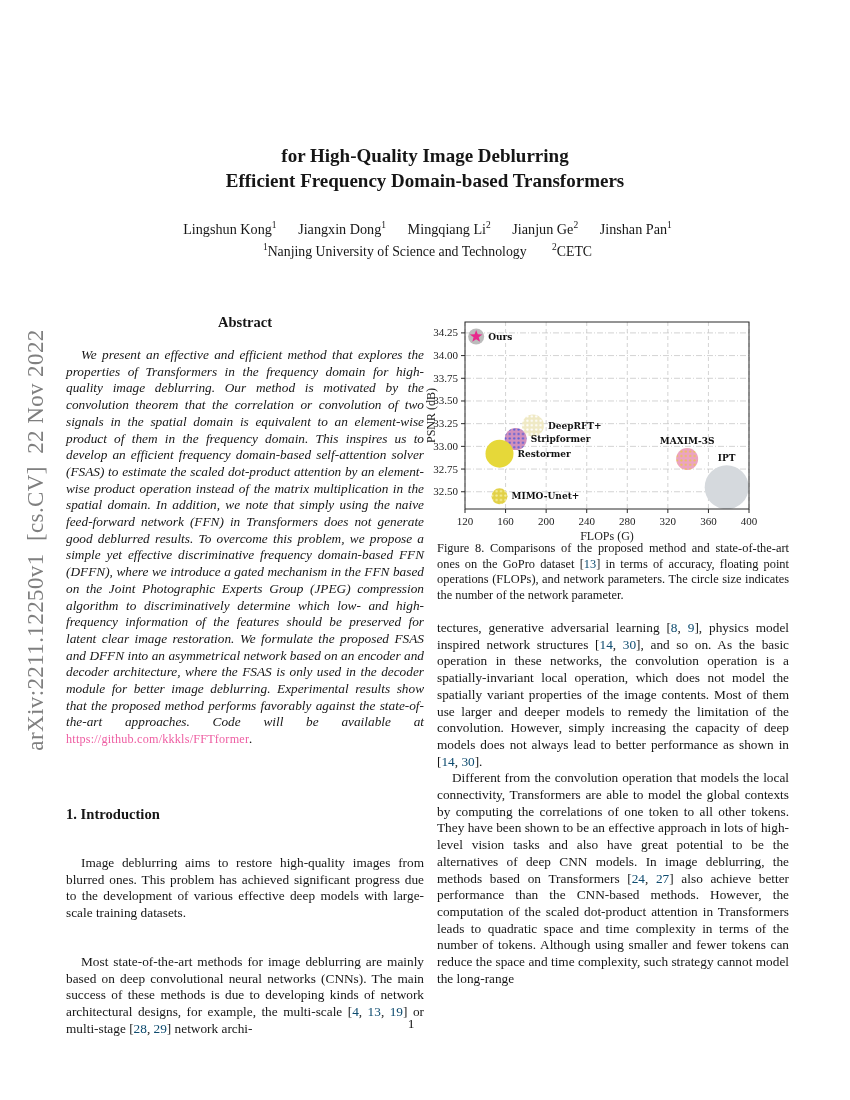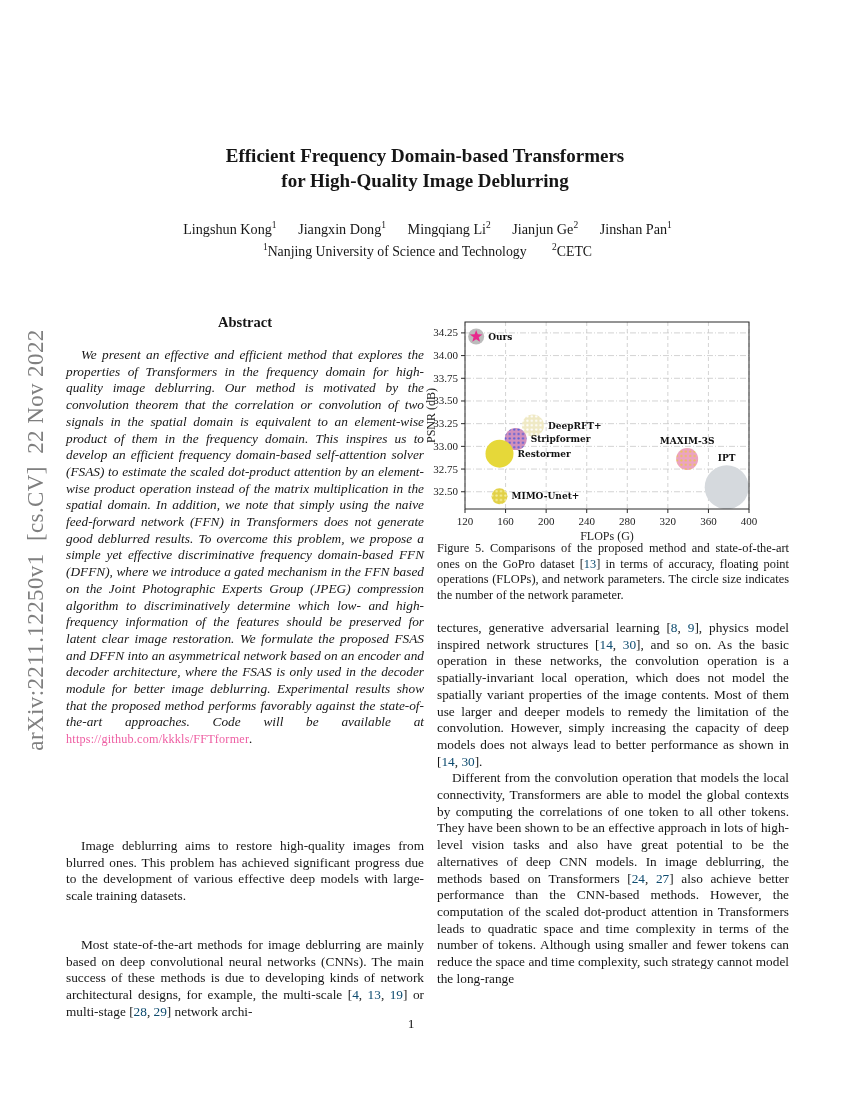--- a/index.html
+++ b/index.html
@@ -112,22 +112,22 @@
   }
 </style>
 </head>
 <body>
 
 <div class="page">
 
   <div class="arxiv-banner">arXiv:2211.12250v1  [cs.CV]  22 Nov 2022</div>
 
   <div class="title">
+    <div>for High-Quality Image Deblurring</div>
     <div>Efficient Frequency Domain-based Transformers</div>
-    <div>for High-Quality Image Deblurring</div>
   </div>
 
   <div class="authors">
     <span class="author"><span>Lingshun Kong</span><sup>1</sup></span>
     <span class="author"><span>Jiangxin Dong</span><sup>1</sup></span>
     <span class="author"><span>Mingqiang Li</span><sup>2</sup></span>
     <span class="author"><span>Jianjun Ge</span><sup>2</sup></span>
     <span class="author"><span>Jinshan Pan</span><sup>1</sup></span>
   </div>
 
@@ -135,20 +135,21 @@
     <span class="affil"><sup>1</sup><span>Nanjing University of Science and Technology</span></span>
     <span class="affil"><sup>2</sup><span>CETC</span></span>
   </div>
 
   <div class="col-left">
     <div class="abstract-heading">Abstract</div>
     <div class="abstract-body"><span>We present an effective and efficient method that explores the properties of Transformers in the frequency domain for high-quality image deblurring. Our method is motivated by the convolution theorem that the correlation or convolution of two signals in the spatial domain is equivalent to an element-wise product of them in the frequency domain. This inspires us to develop an efficient frequency domain-based self-attention solver (FSAS) to estimate the scaled dot-product attention by an element-wise product operation instead of the matrix multiplication in the spatial domain. In addition, we note that simply using the naive feed-forward network (FFN) in Transformers does not generate good deblurred results. To overcome this problem, we propose a simple yet effective discriminative frequency domain-based FFN (DFFN), where we introduce a gated mechanism in the FFN based on the Joint Photographic Experts Group (JPEG) compression algorithm to discriminatively determine which low- and high-frequency information of the features should be preserved for latent clear image restoration. We formulate the proposed FSAS and DFFN into an asymmetrical network based on an encoder and decoder architecture, where the FSAS is only used in the decoder module for better image deblurring. Experimental results show that the proposed method performs favorably against the state-of-the-art approaches. Code will be available at </span><span class="seg-u">https://github.com/kkkls/FFTformer</span><span>.</span></div>
   </div>
 
   <div class="intro-block">
+    <div class="section-heading">1. Introduction</div>
     <div class="body-par indent">Image deblurring aims to restore high-quality images from blurred ones. This problem has achieved significant progress due to the development of various effective deep models with large-scale training datasets.</div>
     <div class="body-par indent"><span>Most state-of-the-art methods for image deblurring are mainly based on deep convolutional neural networks (CNNs). The main success of these methods is due to developing kinds of network architectural designs, for example, the multi-scale [</span><span class="seg-c">4</span><span>, </span><span class="seg-c">13</span><span>, </span><span class="seg-c">19</span><span>] or multi-stage [</span><span class="seg-c">28</span><span>, </span><span class="seg-c">29</span><span>] network archi-</span></div>
   </div>
 
   <div class="figure-wrap">
     <svg id="chart-svg" width="336" height="230">
         <defs>
           <clipPath id="plotclip">
             <rect x="41" y="9" width="284" height="187"></rect>
           </clipPath>
@@ -233,21 +234,21 @@
         <text x="64.15714285714286" y="26.724271844659917" text-anchor="start" font-size="9" font-weight="bold" fill="#111" font-family="DejaVu Serif, serif">Ours</text>
         <text x="123.95714285714286" y="115.68543689320417" text-anchor="start" font-size="9" font-weight="bold" fill="#111" font-family="DejaVu Serif, serif">DeepRFT+</text>
         <text x="106.71428571428572" y="129.301941747573" text-anchor="start" font-size="9" font-weight="bold" fill="#111" font-family="DejaVu Serif, serif">Stripformer</text>
         <text x="93.4857142857143" y="143.82621359223293" text-anchor="start" font-size="9" font-weight="bold" fill="#111" font-family="DejaVu Serif, serif">Restormer</text>
         <text x="87.4857142857143" y="186.49126213592223" text-anchor="start" font-size="9" font-weight="bold" fill="#111" font-family="DejaVu Serif, serif">MIMO-Unet+</text>
         <text x="263.12857142857143" y="131.07281553398073" text-anchor="middle" font-size="9" font-weight="bold" fill="#111" font-family="DejaVu Serif, serif">MAXIM-3S</text>
         <text x="302.68571428571425" y="148.2135922330101" text-anchor="middle" font-size="9" font-weight="bold" fill="#111" font-family="DejaVu Serif, serif">IPT</text>
       </svg>
   </div>
 
-  <div class="col-right-caption"><span>Figure 5. Comparisons of the proposed method and state-of-the-art ones on the GoPro dataset [</span><span class="seg-c">13</span><span>] in terms of accuracy, floating point operations (FLOPs), and network parameters. The circle size indicates the number of the network parameter.</span></div>
+  <div class="col-right-caption"><span>Figure 8. Comparisons of the proposed method and state-of-the-art ones on the GoPro dataset [</span><span class="seg-c">13</span><span>] in terms of accuracy, floating point operations (FLOPs), and network parameters. The circle size indicates the number of the network parameter.</span></div>
 
   <div class="col-right-body">
     <div class="body-par"><span>tectures, generative adversarial learning [</span><span class="seg-c">8</span><span>, </span><span class="seg-c">9</span><span>], physics model inspired network structures [</span><span class="seg-c">14</span><span>, </span><span class="seg-c">30</span><span>], and so on. As the basic operation in these networks, the convolution operation is a spatially-invariant local operation, which does not model the spatially variant properties of the image contents. Most of them use larger and deeper models to remedy the limitation of the convolution. However, simply increasing the capacity of deep models does not always lead to better performance as shown in [</span><span class="seg-c">14</span><span>, </span><span class="seg-c">30</span><span>].</span></div>
     <div class="body-par indent"><span>Different from the convolution operation that models the local connectivity, Transformers are able to model the global contexts by computing the correlations of one token to all other tokens. They have been shown to be an effective approach in lots of high-level vision tasks and also have great potential to be the alternatives of deep CNN models. In image deblurring, the methods based on Transformers [</span><span class="seg-c">24</span><span>, </span><span class="seg-c">27</span><span>] also achieve better performance than the CNN-based methods. However, the computation of the scaled dot-product attention in Transformers leads to quadratic space and time complexity in terms of the number of tokens. Although using smaller and fewer tokens can reduce the space and time complexity, such strategy cannot model the long-range</span></div>
   </div>
 
   <div class="page-number">1</div>
 
 </div>
 

